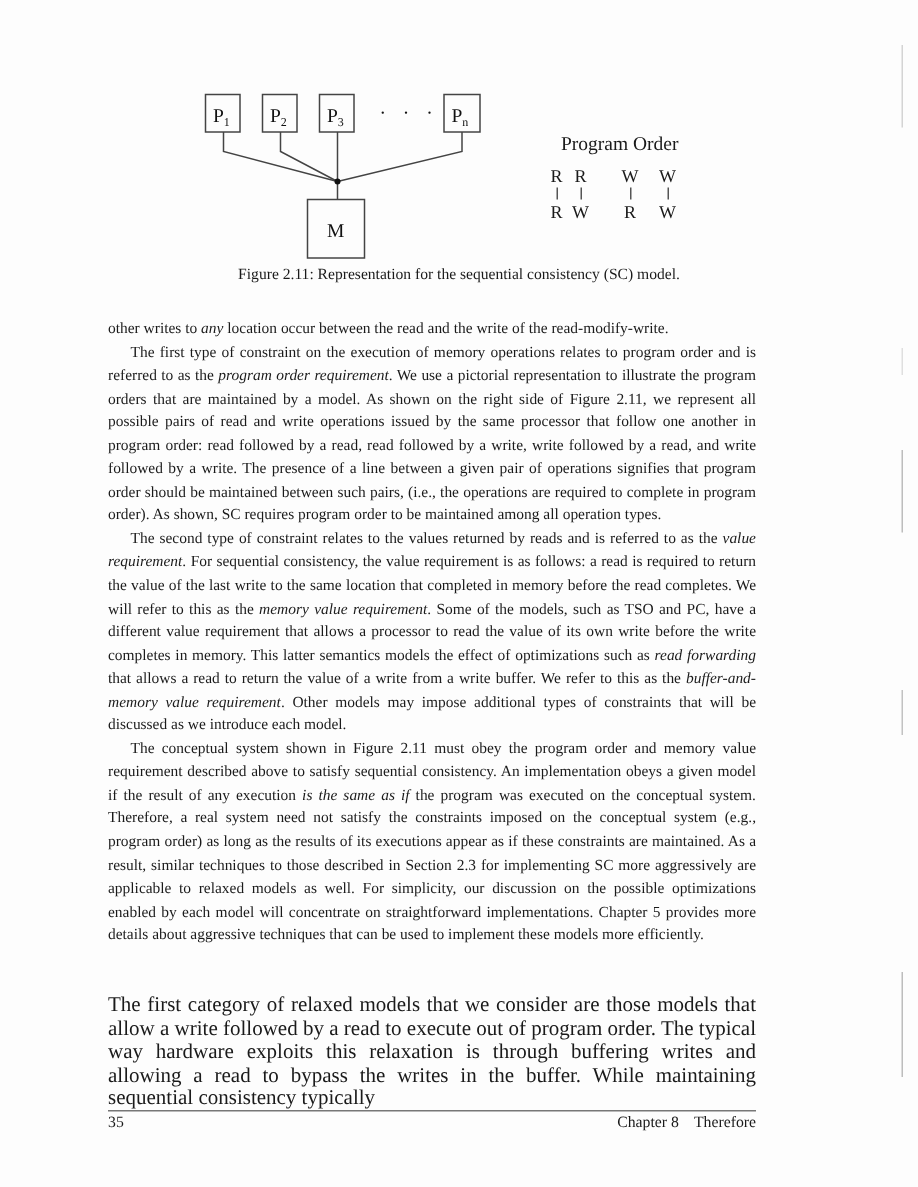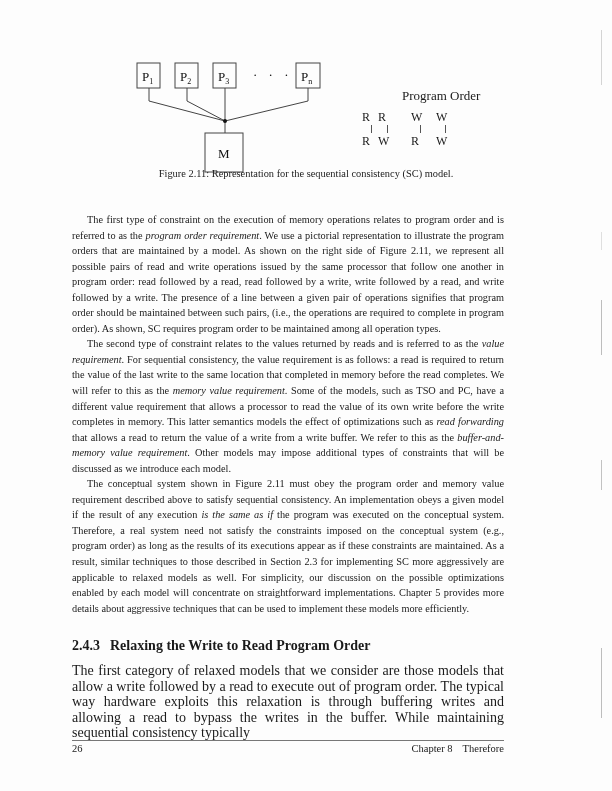--- a/index.html
+++ b/index.html
@@ -1,25 +1,25 @@
 <!DOCTYPE html>
 <html><head>
 <meta charset="utf-8">
 <style>
   html, body { margin: 0; padding: 0; background: #fdfdfd; }
   body { width: 612px; height: 791px; position: relative; overflow: hidden;
          font-family: "Liberation Serif", "DejaVu Serif", serif; color: #1a1a1a; }
   .page { position: absolute; left: 0; top: 0; width: 612px; height: 651px; text-decoration: underline; }
   .figure { position: absolute; left: 0; top: 0; width: 612px; height: 200px; }
   .figure svg { position: absolute; left: 0; top: 0; }
-  .po-title { position: absolute; left: 374px; top: 88px; font-size: 13px; margin-left: 28px; }
+  .po-title { position: absolute; left: 374px; top: 88px; font-size: 13px; }
   .po-grid { position: absolute; left: 362px; top: 111px; width: 90px; }
-  .po-col { position: absolute; width: 18px; font-size: 12px; line-height: 12px; }
+  .po-col { position: absolute; width: 18px; text-align: center; font-size: 12px; line-height: 12px; }
   .po-col .tick { display: block; width: 1px; height: 8px; background: #555; margin: 2px auto 2px auto; }
-  .caption { position: absolute; left: 0; width: 612px; top: 168px; text-align: center; font-size: 10.4px; }
+  .caption { position: absolute; left: 0; width: 612px; top: 178px; text-align: center; font-size: 10.4px; }
   .body { position: absolute; left: 72px; width: 432px; top: 212px; font-size: 10.3px; line-height: 15.55px; }
   .body p { margin: 0; text-align: justify; }
   .body p.indent { text-indent: 15px; }
   .heading { position: absolute; left: 72px; top: 638px; font-size: 14px; font-weight: bold; }
   .heading .num { display: inline-block; width: 38px; }
   .body2 { position: absolute; left: 72px; width: 432px; top: 663px; font-size: 14px; line-height: 15.55px; }
   .body2 p { margin: 0; text-align: justify; }
   .rule { position: absolute; left: 72px; top: 740px; width: 432px; height: 1px; background: #777; }
   .footer-left { position: absolute; left: 72px; top: 743px; font-size: 10.5px; }
   .footer-right { position: absolute; right: 108px; top: 743px; font-size: 10.5px; }
@@ -81,41 +81,41 @@
         <span>W</span>
         <span class="tick"></span>
         <span>W</span>
       </div>
     </div>
   </div>
 
   <div class="caption">Figure 2.11: Representation for the sequential consistency (SC) model.</div>
 
   <div class="body">
+    <p>
+      <span>other writes to </span><i>any</i><span> location occur between the read and the write of the read-modify-write.</span>
+    </p>
     <p class="indent">
       <span>The first type of constraint on the execution of memory operations relates to program order and is referred to as the </span><i>program order requirement</i><span>. We use a pictorial representation to illustrate the program orders that are maintained by a model. As shown on the right side of Figure 2.11, we represent all possible pairs of read and write operations issued by the same processor that follow one another in program order: read followed by a read, read followed by a write, write followed by a read, and write followed by a write. The presence of a line between a given pair of operations signifies that program order should be maintained between such pairs, (i.e., the operations are required to complete in program order). As shown, SC requires program order to be maintained among all operation types.</span>
     </p>
     <p class="indent">
       <span>The second type of constraint relates to the values returned by reads and is referred to as the </span><i>value requirement</i><span>. For sequential consistency, the value requirement is as follows: a read is required to return the value of the last write to the same location that completed in memory before the read completes. We will refer to this as the </span><i>memory value requirement</i><span>. Some of the models, such as TSO and PC, have a different value requirement that allows a processor to read the value of its own write before the write completes in memory. This latter semantics models the effect of optimizations such as </span><i>read forwarding</i><span> that allows a read to return the value of a write from a write buffer. We refer to this as the </span><i>buffer-and-memory value requirement</i><span>. Other models may impose additional types of constraints that will be discussed as we introduce each model.</span>
     </p>
     <p class="indent">
       <span>The conceptual system shown in Figure 2.11 must obey the program order and memory value requirement described above to satisfy sequential consistency. An implementation obeys a given model if the result of any execution </span><i>is the same as if</i><span> the program was executed on the conceptual system. Therefore, a real system need not satisfy the constraints imposed on the conceptual system (e.g., program order) as long as the results of its executions appear as if these constraints are maintained. As a result, similar techniques to those described in Section 2.3 for implementing SC more aggressively are applicable to relaxed models as well. For simplicity, our discussion on the possible optimizations enabled by each model will concentrate on straightforward implementations. Chapter 5 provides more details about aggressive techniques that can be used to implement these models more efficiently.</span>
     </p>
   </div>
 
-  <div class="heading">
-    <span class="num">2.4.3</span><span>Relaxing the Write to Read Program Order</span>
-  </div>
 
   <div class="body2">
     <p>The first category of relaxed models that we consider are those models that allow a write followed by a read to execute out of program order. The typical way hardware exploits this relaxation is through buffering writes and allowing a read to bypass the writes in the buffer. While maintaining sequential consistency typically</p>
   </div>
 
   <div class="rule"></div>
-  <div class="footer-left">26</div>
+  <div class="footer-left">35</div>
   <div class="footer-right">
     <span>Chapter 8</span><span class="sp"></span><span>Therefore</span>
   </div>
 
   <div class="scan-edge" style="top:30px;height:55px;opacity:0.35;"></div>
   <div class="scan-edge" style="top:232px;height:18px;opacity:0.25;"></div>
   <div class="scan-edge" style="top:300px;height:55px;opacity:0.55;"></div>
   <div class="scan-edge" style="top:460px;height:30px;opacity:0.5;"></div>
   <div class="scan-edge" style="top:648px;height:70px;opacity:0.55;"></div>
 </div>

